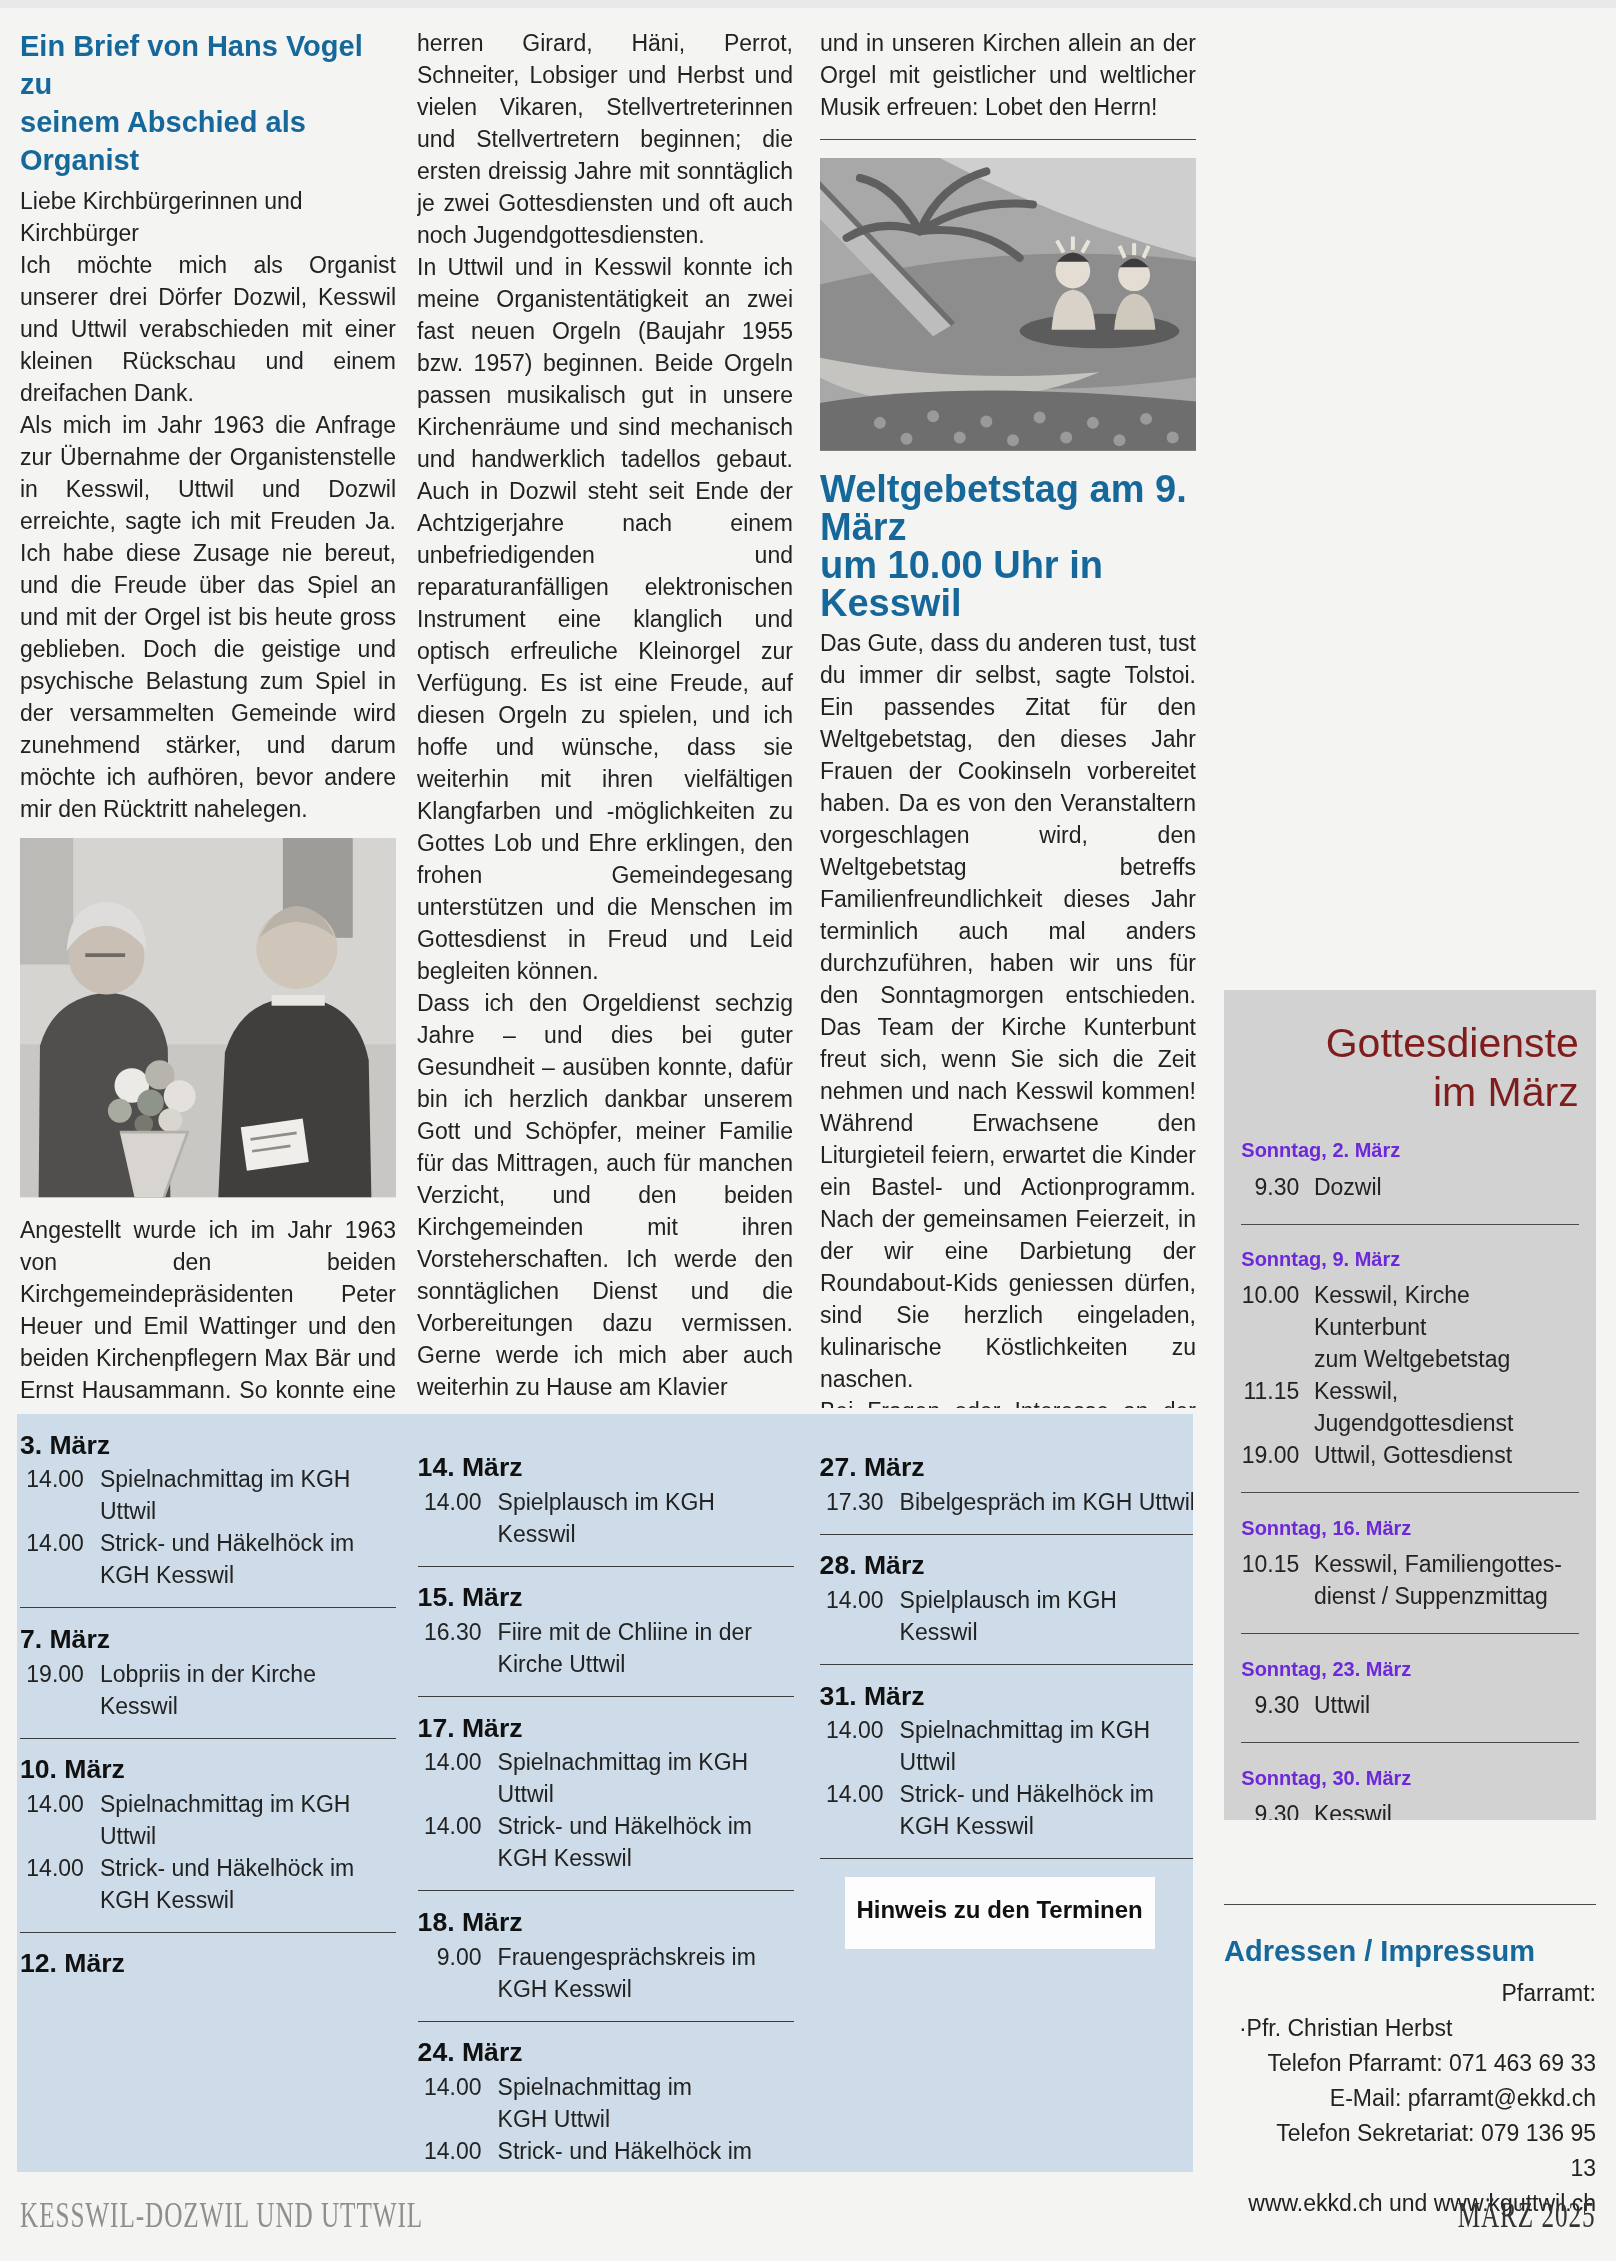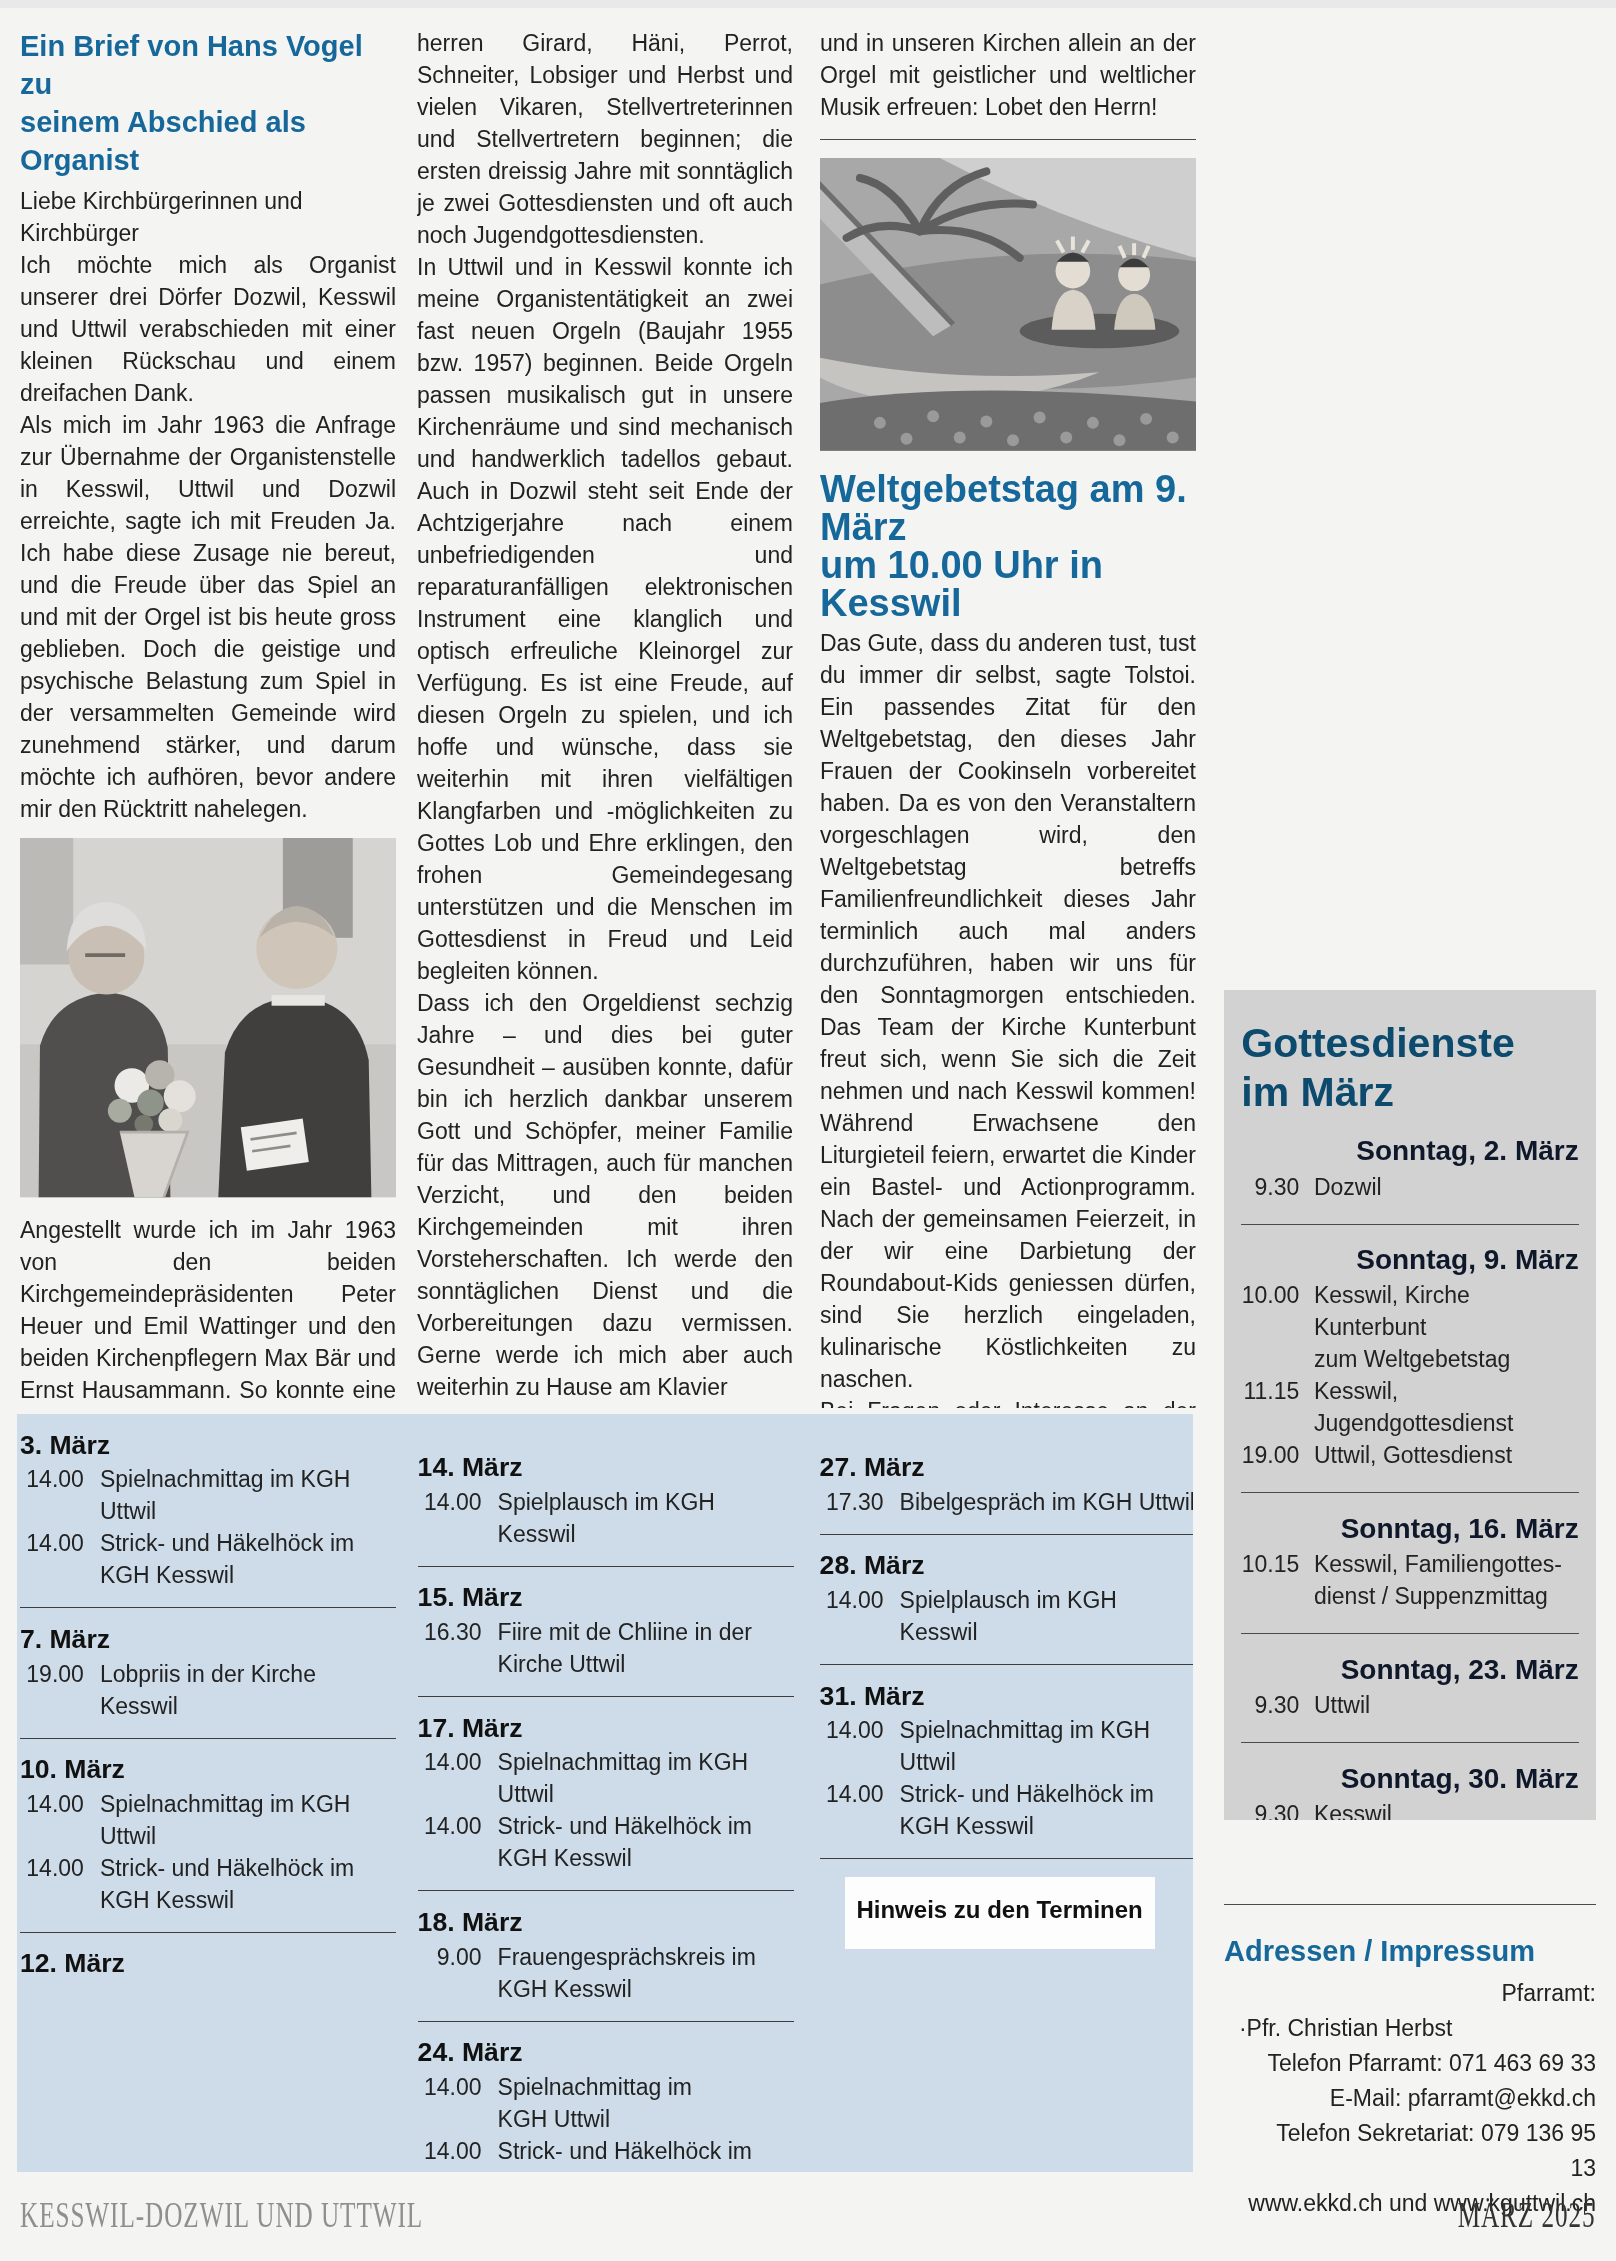--- a/index.html
+++ b/index.html
@@ -26,24 +26,24 @@
   .photo-wrap{margin:13.3px 0 16px 0;}
   .photo-wrap svg{display:block; width:100%; height:auto;}
   .rule{border-top:1.3px solid #4a4a4a; height:0;}
   #col3 .rule{margin:16px 0 18.6px 0;}
   
   #g-box{
     position:absolute; left:1224px; top:982px; width:372px; height:830px;
     background:#d2d2d2; box-sizing:border-box; padding:29px 17.3px 0 17.3px; overflow:hidden;
   }
   .g-title{
-    color:#0c4a6e; font-size:41px; line-height:49px; font-weight:700;
-    margin:0 0 17.3px 0; white-space:pre-line;
-  }
-  .g-date{font-weight:bold; font-size:28px; line-height:33px; margin-bottom:3.3px; color:#0f172a;text-align:right;}
+    color:#7f1d1d; font-size:41px; line-height:49px; font-weight:400;
+    margin:0 0 17.3px 0; white-space:pre-line;text-align:right;
+  }
+  .g-date{font-weight:bold; font-size:20px; line-height:33px; margin-bottom:3.3px; color:#6d28d9;}
   .g-sep{border-top:1.3px solid #4a4a4a; margin:21px 0 18.6px 0;}
   .g-row{display:flex;}
   .g-time{width:58px; text-align:right; flex:none;}
   .g-text{margin-left:14.6px; white-space:pre-line;}
   
   #t-box{
     position:absolute; left:16.6px; top:1406px; width:1176px; height:758px;
     background:#cddce8; overflow:hidden;
   }
   .t-col{position:absolute; top:0; width:376px; box-sizing:border-box; padding-top:37px;}

